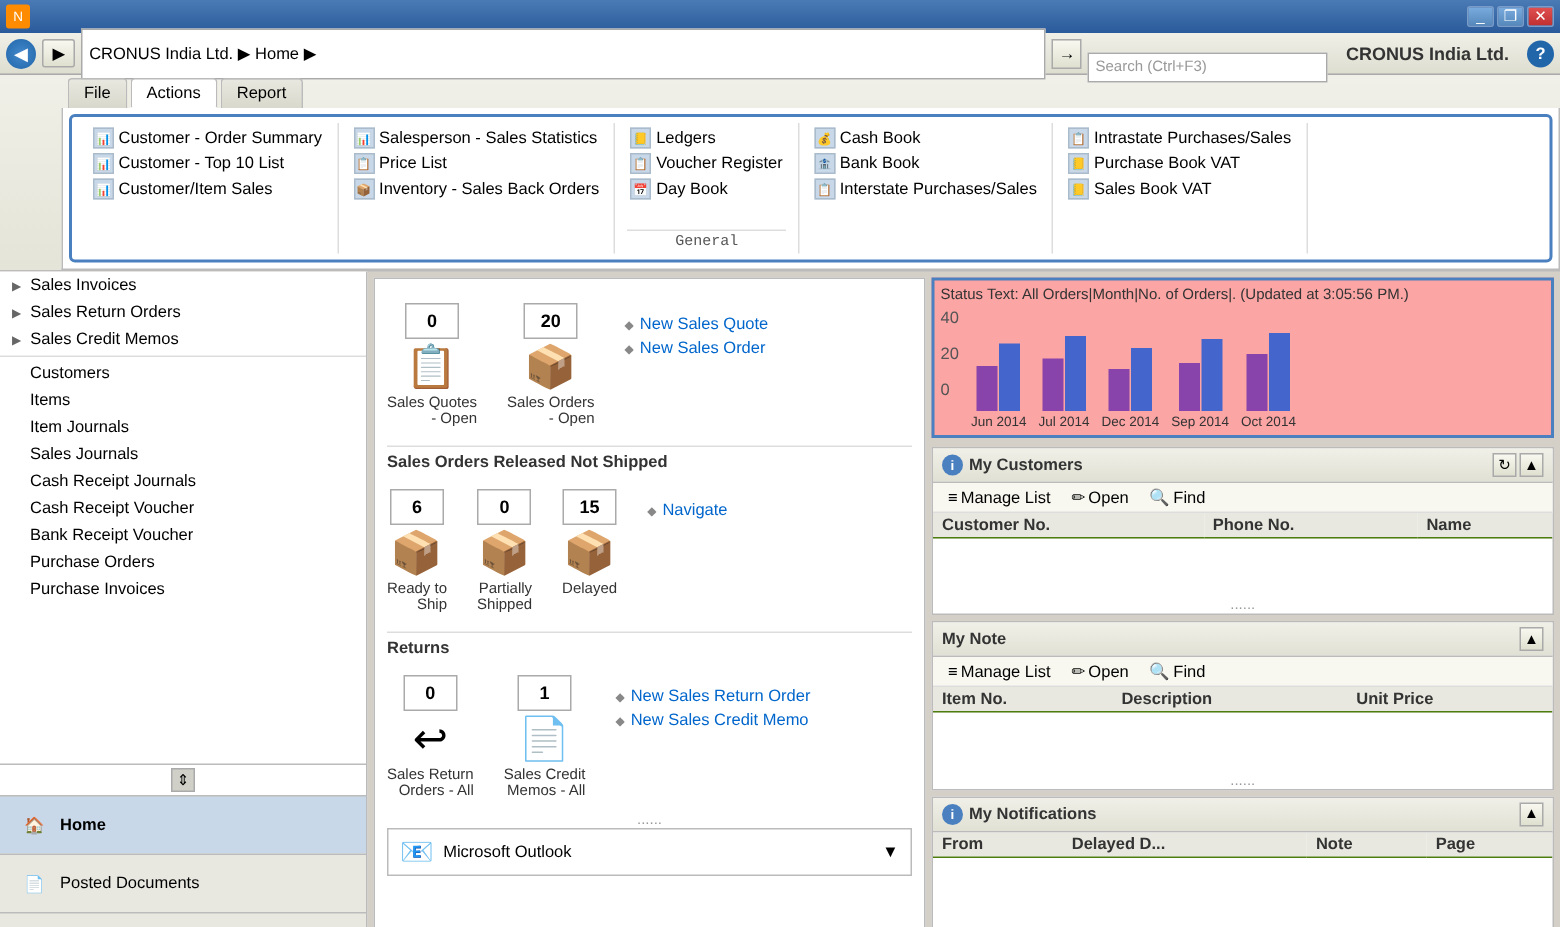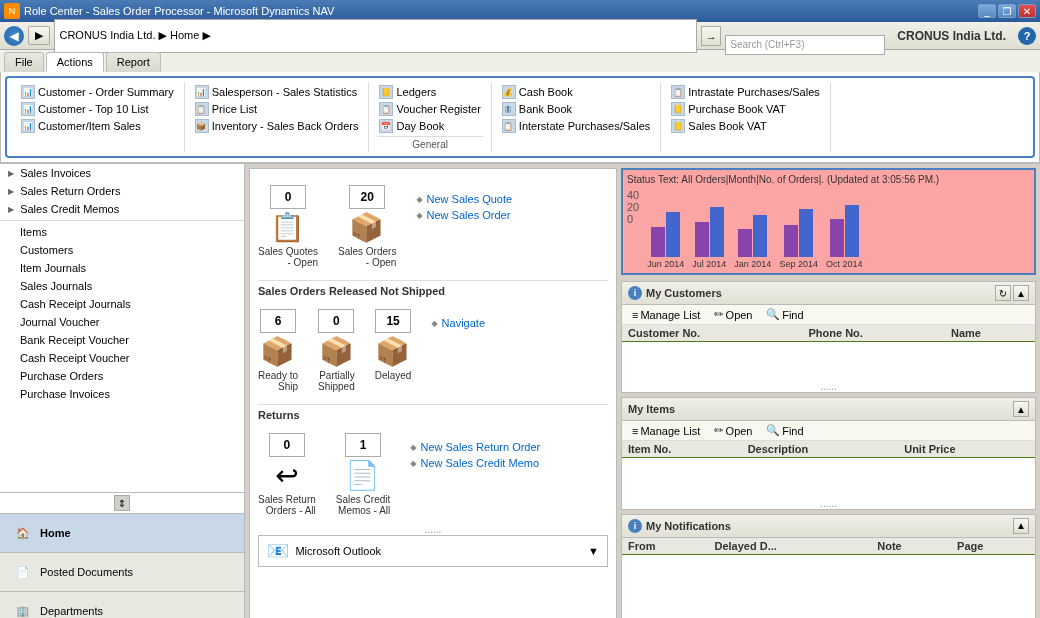--- a/index.html
+++ b/index.html
@@ -17,31 +17,31 @@
     .nav-bar { background: linear-gradient(to bottom, #f0f0e8, #ddddd0); height: 28px; display: flex; align-items: center; padding: 0 4px; gap: 4px; border-bottom: 1px solid #aaa; }
     .nav-btn { background: linear-gradient(to bottom, #f8f8f0, #e0e0d0); border: 1px solid #aaa; padding: 2px 6px; cursor: pointer; border-radius: 2px; display: flex; align-items: center; gap: 2px; }
     .nav-circle { width: 20px; height: 20px; background: radial-gradient(circle, #4488cc, #2266aa); border-radius: 50%; display: flex; align-items: center; justify-content: center; color: white; font-size: 12px; }
     .address-bar { flex: 1; background: white; border: 1px solid #aaa; height: 20px; padding: 16px 4px; display: flex; align-items: center; gap: 4px; font-size: 11px; }
     .addr-go { width: 20px; height: 20px; background: linear-gradient(to bottom, #f8f8f0, #e0e0d0); border: 1px solid #aaa; display: flex; align-items: center; justify-content: center; cursor: pointer; }
     .search-box { width: 160px; background: white; border: 1px solid #aaa; height: 20px; padding: 0 4px; display: flex; align-items: center; font-size: 11px; color: #888; margin-top: 18px; }
     .company-name { padding: 0 8px; font-weight: bold; color: #333; font-size: 12px; }
     .help-icon { width: 18px; height: 18px; background: #2266aa; border-radius: 50%; color: white; display: flex; align-items: center; justify-content: center; font-size: 11px; font-weight: bold; cursor: pointer; }
 
     
-    .ribbon { background: linear-gradient(to bottom, #f0f0e8, #e4e4d8); border-bottom: 1px solid #bbb; }
+    .ribbon { background: linear-gradient(to bottom, #f0f0e8, #e4e4d8); border-bottom: 1px solid #bbb; padding-left: 41px; }
     .ribbon-tabs { display: flex; padding: 2px 4px 0; gap: 2px; }
     .ribbon-tab { padding: 3px 10px; background: linear-gradient(to bottom, #e8e8e0, #d8d8cc); border: 1px solid #bbb; border-bottom: none; cursor: pointer; border-radius: 3px 3px 0 0; font-size: 11px; }
     .ribbon-tab.active { background: white; border-bottom: 1px solid white; position: relative; z-index: 2; }
     .ribbon-content { background: white; border: 1px solid #bbb; border-top: none; padding: 4px; min-height: 80px; position: relative; z-index: 1; }
     .ribbon-sections { display: flex; gap: 0; }
     .ribbon-section { padding: 2px 8px; border-right: 1px solid #ddd; }
     .ribbon-section-items { display: flex; flex-direction: column; gap: 1px; }
     .ribbon-item { display: flex; align-items: center; gap: 3px; padding: 1px 2px; cursor: pointer; white-space: nowrap; }
     .ribbon-item-icon { width: 14px; height: 14px; background: #c8d8e8; border: 1px solid #aabbcc; display: flex; align-items: center; justify-content: center; font-size: 8px; flex-shrink: 0; }
-    .ribbon-section-label { text-align: center; color: #555; font-size: 10px; padding-top: 2px; border-top: 1px solid #ddd; margin-top: 2px; }
+    .ribbon-section-label { text-align: center; color: #555; font-size: 10px; padding-top: 2px; border-top: 1px solid #ddd; margin-top: 19px; font-family: Liberation Mono, monospace; }
     .ribbon-blue-box { border: 2px solid #4a80c0; border-radius: 4px; padding: 4px; }
 
     
     .main-container { display: flex; height: calc(618px - 22px - 28px - 80px - 22px); }
 
     
     .sidebar { width: 245px; background: white; border-right: 1px solid #bbb; display: flex; flex-direction: column; overflow: hidden; }
     .sidebar-nav { flex: 1; overflow-y: auto; }
     .sidebar-item { padding: 3px 8px 3px 20px; cursor: pointer; display: flex; align-items: center; gap: 4px; }
     .sidebar-item.has-arrow::before { content: '▶'; font-size: 8px; color: #666; margin-right: 2px; margin-left: -12px; }
@@ -67,21 +67,21 @@
     .more-dots { text-align: center; color: #999; font-size: 10px; cursor: pointer; }
 
     
     .chart-panel { background: #fca5a5; border: 2px solid #4a80c0; margin-bottom: 2px; padding: 4px; }
     .chart-status { font-size: 10px; color: #333; margin-bottom: 4px; }
     .chart-area { height: 80px; display: flex; align-items: flex-end; gap: 8px; padding: 0 4px; }
     .chart-group { display: flex; flex-direction: column; align-items: center; gap: 2px; }
     .chart-bars { display: flex; align-items: flex-end; gap: 1px; height: 60px; }
     .chart-bar { width: 14px; }
     .chart-label { font-size: 9px; color: #333; }
-    .y-axis { display: flex; flex-direction: column; justify-content: flex-start; height: 60px; font-size: 9px; color: #555; padding-right: 4px; }
+    .y-axis { display: flex; flex-direction: column; justify-content: space-between; height: 60px; font-size: 9px; color: #555; padding-right: 4px; }
 
     
     .panel { background: white; border: 1px solid #bbb; flex: 1; display: flex; flex-direction: column; }
     .panel-header { background: linear-gradient(to bottom, #f0f0e8, #e0e0d4); border-bottom: 1px solid #bbb; padding: 3px 6px; display: flex; align-items: center; justify-content: space-between; }
     .panel-title { font-weight: bold; color: #333; display: flex; align-items: center; gap: 4px; }
     .panel-info-icon { width: 14px; height: 14px; background: #4a80c0; border-radius: 50%; color: white; display: flex; align-items: center; justify-content: center; font-size: 9px; font-weight: bold; }
     .panel-controls { display: flex; gap: 2px; }
     .panel-btn { width: 16px; height: 16px; background: linear-gradient(to bottom, #f8f8f0, #e0e0d0); border: 1px solid #aaa; display: flex; align-items: center; justify-content: center; cursor: pointer; font-size: 10px; }
     .panel-toolbar { display: flex; align-items: center; gap: 6px; padding: 2px 6px; border-bottom: 1px solid #ddd; background: #f8f8f0; }
     .panel-tool-btn { display: flex; align-items: center; gap: 2px; cursor: pointer; padding: 1px 4px; }
@@ -93,21 +93,20 @@
     .outlook-icon { font-size: 18px; color: #0066cc; }
 
     .notifications-panel { background: white; border: 1px solid #bbb; height: 100px; display: flex; flex-direction: column; }
   </style>
 </head>
 <body>
 
 <div class="title-bar">
   <div class="title-bar-left">
     <div class="title-bar-icon">N</div>
-    <span>Role Center - Sales Order Processor - Microsoft Dynamics NAV</span>
   </div>
   <div class="title-bar-controls">
     <div class="tb-btn">_</div>
     <div class="tb-btn">❐</div>
     <div class="tb-btn close">✕</div>
   </div>
 </div>
 
 <div class="nav-bar">
   <div class="nav-circle">◀</div>
@@ -224,28 +223,27 @@
 </div>
 
 <div class="main-container">
 
   <div class="sidebar">
     <div class="sidebar-nav">
       <div class="sidebar-item has-arrow">Sales Invoices</div>
       <div class="sidebar-item has-arrow">Sales Return Orders</div>
       <div class="sidebar-item has-arrow">Sales Credit Memos</div>
       <div class="sidebar-divider"></div>
+      <div class="sidebar-item">Customers</div>
       <div class="sidebar-item">Items</div>
-      <div class="sidebar-item">Customers</div>
       <div class="sidebar-item">Item Journals</div>
       <div class="sidebar-item">Sales Journals</div>
       <div class="sidebar-item">Cash Receipt Journals</div>
-      <div class="sidebar-item">Journal Voucher</div>
+      <div class="sidebar-item">Cash Receipt Voucher</div>
       <div class="sidebar-item">Bank Receipt Voucher</div>
-      <div class="sidebar-item">Cash Receipt Voucher</div>
       <div class="sidebar-item">Purchase Orders</div>
       <div class="sidebar-item">Purchase Invoices</div>
     </div>
     <div class="sidebar-bottom">
       <div class="expand-btn">⇕</div>
       <div class="sidebar-bottom-item active">
         <div class="sbi-icon">🏠</div>
         <span>Home</span>
       </div>
       <div class="sidebar-bottom-item">
@@ -357,21 +355,21 @@
                 <div class="chart-bar" style="height: 35px; background: rgb(136, 68, 170);"></div>
                 <div class="chart-bar" style="height: 50px; background: rgb(68, 102, 204);"></div>
               </div>
               <div class="chart-label">Jul 2014</div>
             </div>
             <div class="chart-group">
               <div class="chart-bars">
                 <div class="chart-bar" style="height: 28px; background: rgb(136, 68, 170);"></div>
                 <div class="chart-bar" style="height: 42px; background: rgb(68, 102, 204);"></div>
               </div>
-              <div class="chart-label">Jan 2014</div>
+              <div class="chart-label">Dec 2014</div>
             </div>
             <div class="chart-group">
               <div class="chart-bars">
                 <div class="chart-bar" style="height: 32px; background: rgb(136, 68, 170);"></div>
                 <div class="chart-bar" style="height: 48px; background: rgb(68, 102, 204);"></div>
               </div>
               <div class="chart-label">Sep 2014</div>
             </div>
             <div class="chart-group">
               <div class="chart-bars">
@@ -420,21 +418,21 @@
           </thead>
           <tbody></tbody>
         </table>
       </div>
       <div class="more-dots">......</div>
     </div>
 
     <div class="panel">
       <div class="panel-header">
         <div class="panel-title">
-          <span>My Items</span>
+          <span>My Note</span>
         </div>
         <div class="panel-controls">
           <div class="panel-btn">▲</div>
         </div>
       </div>
       <div class="panel-toolbar">
         <div class="panel-tool-btn">
           <span>≡</span>
           <span>Manage List</span>
         </div>

